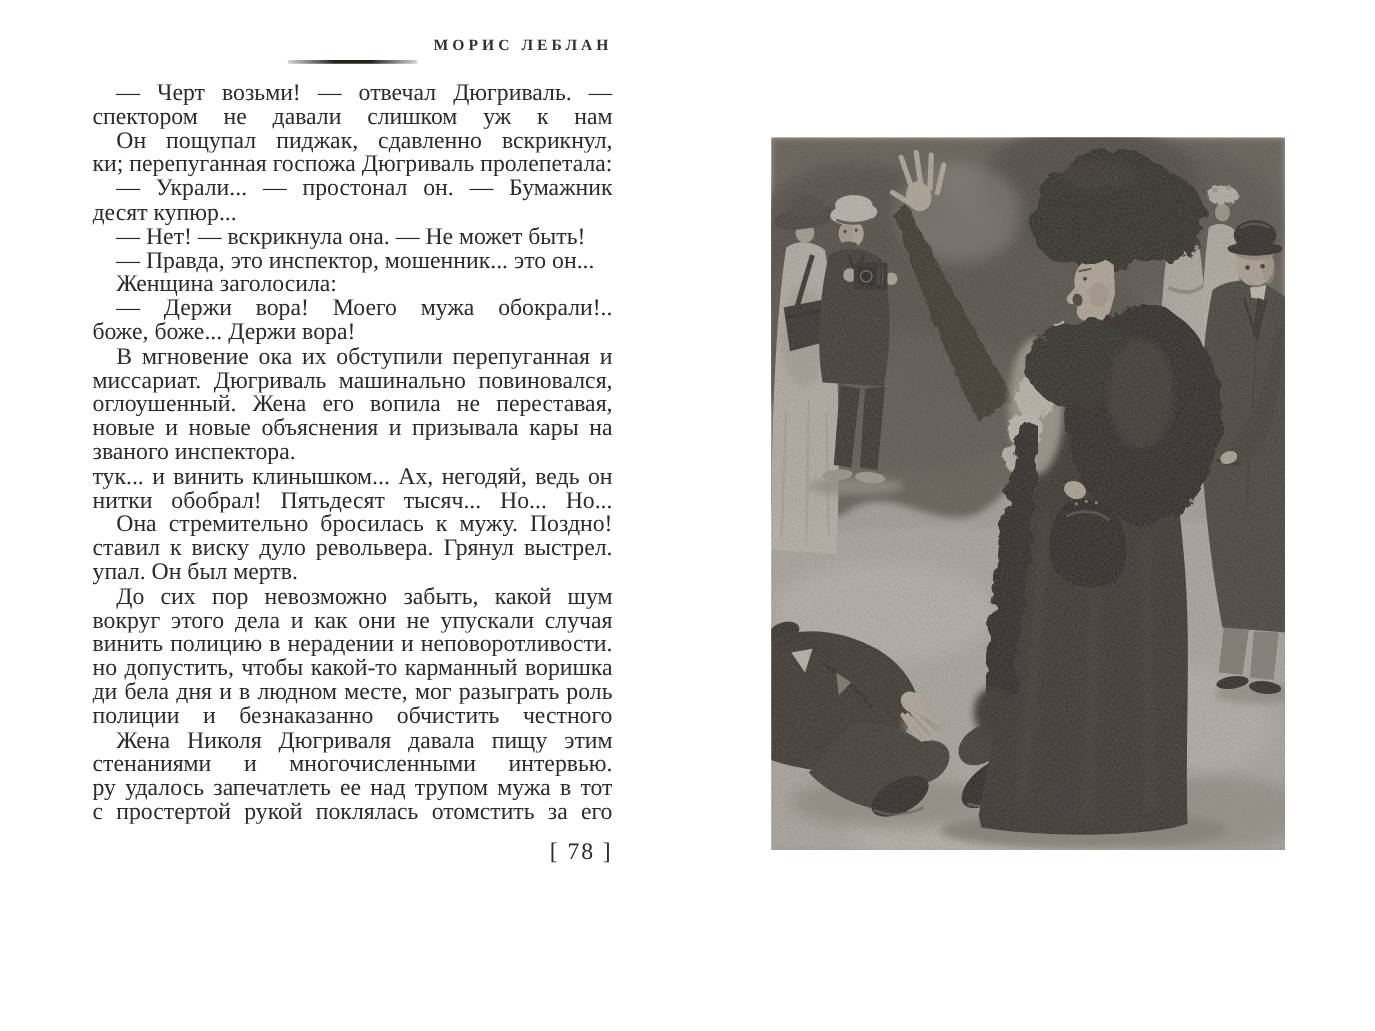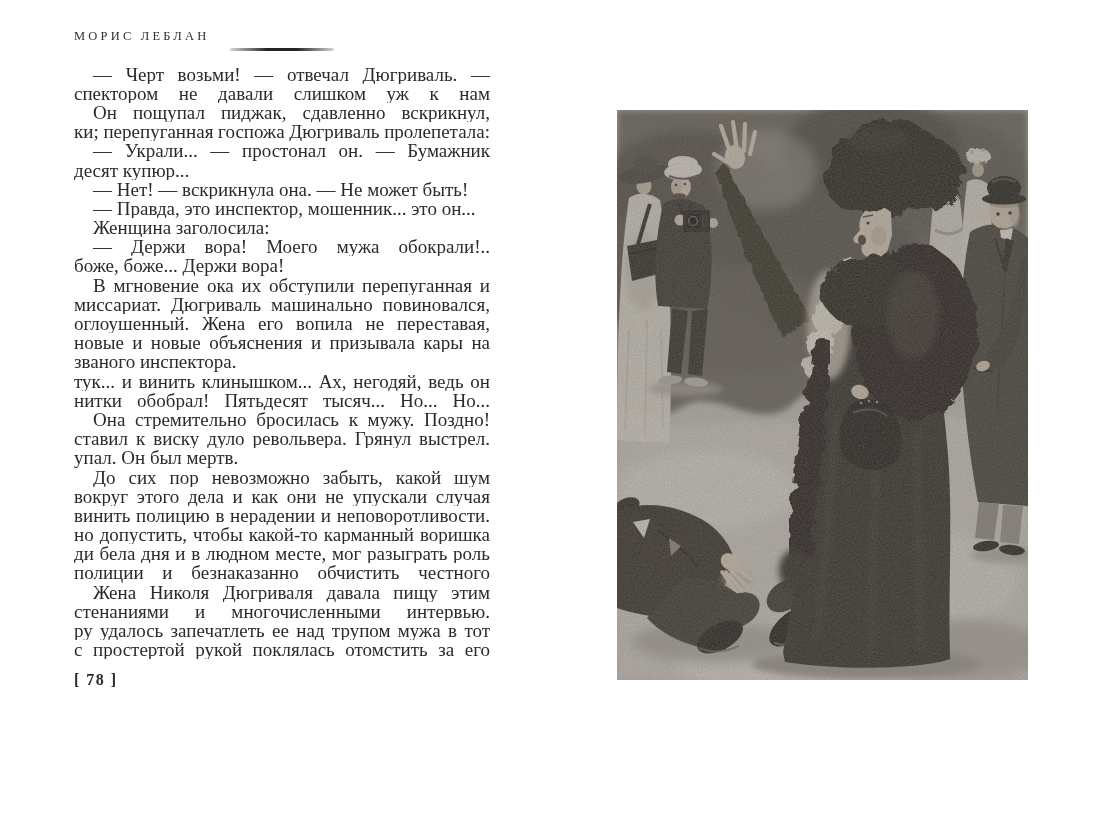--- a/index.html
+++ b/index.html
@@ -1,27 +1,27 @@
 <!DOCTYPE html>
 <html><head>
 <meta charset="utf-8">
 <style>
   html,body{margin:0;padding:0;}
   body{width:1100px;height:825px;position:relative;background:#ffffff;overflow:hidden;
        font-family:"Liberation Serif", serif;}
   .left-page{position:absolute;left:74px;top:28px;width:416px;color:#2b2b2b;}
-  .running-head{text-align:left;font-size:12.5px;font-weight:normal;letter-spacing:3.2px;
+  .running-head{text-align:right;font-size:12.5px;font-weight:bold;letter-spacing:3.2px;
        line-height:16px;color:#33302e;}
   .divider{width:104px;height:2.6px;margin:4px auto 0;border-radius:2px;
        background:linear-gradient(to right, rgba(60,56,52,.2), #26231f 36%, #26231f 64%, rgba(60,56,52,.2));}
   .body-text{margin-top:14px;font-size:19px;color:#2b2b2b;}
   .line{height:19.2px;line-height:19.2px;text-align:justify;text-align-last:justify;overflow:hidden;}
   .line.ind{text-indent:19px;}
   .line.end{text-align-last:left;}
-  .folio{margin-top:12px;text-align:left;font-weight:bold;font-size:16px;letter-spacing:1.5px;}
+  .folio{margin-top:12px;text-align:right;font-weight:normal;font-size:19px;letter-spacing:1.5px;}
   .illustration{position:absolute;left:617px;top:110px;width:411px;height:570px;}
   .illustration svg{display:block;width:100%;height:100%;}
 </style>
 </head>
 <body>
 
 <div class="left-page">
   <div class="running-head">МОРИС ЛЕБЛАН</div>
   <div class="divider"></div>
   <div class="body-text">

